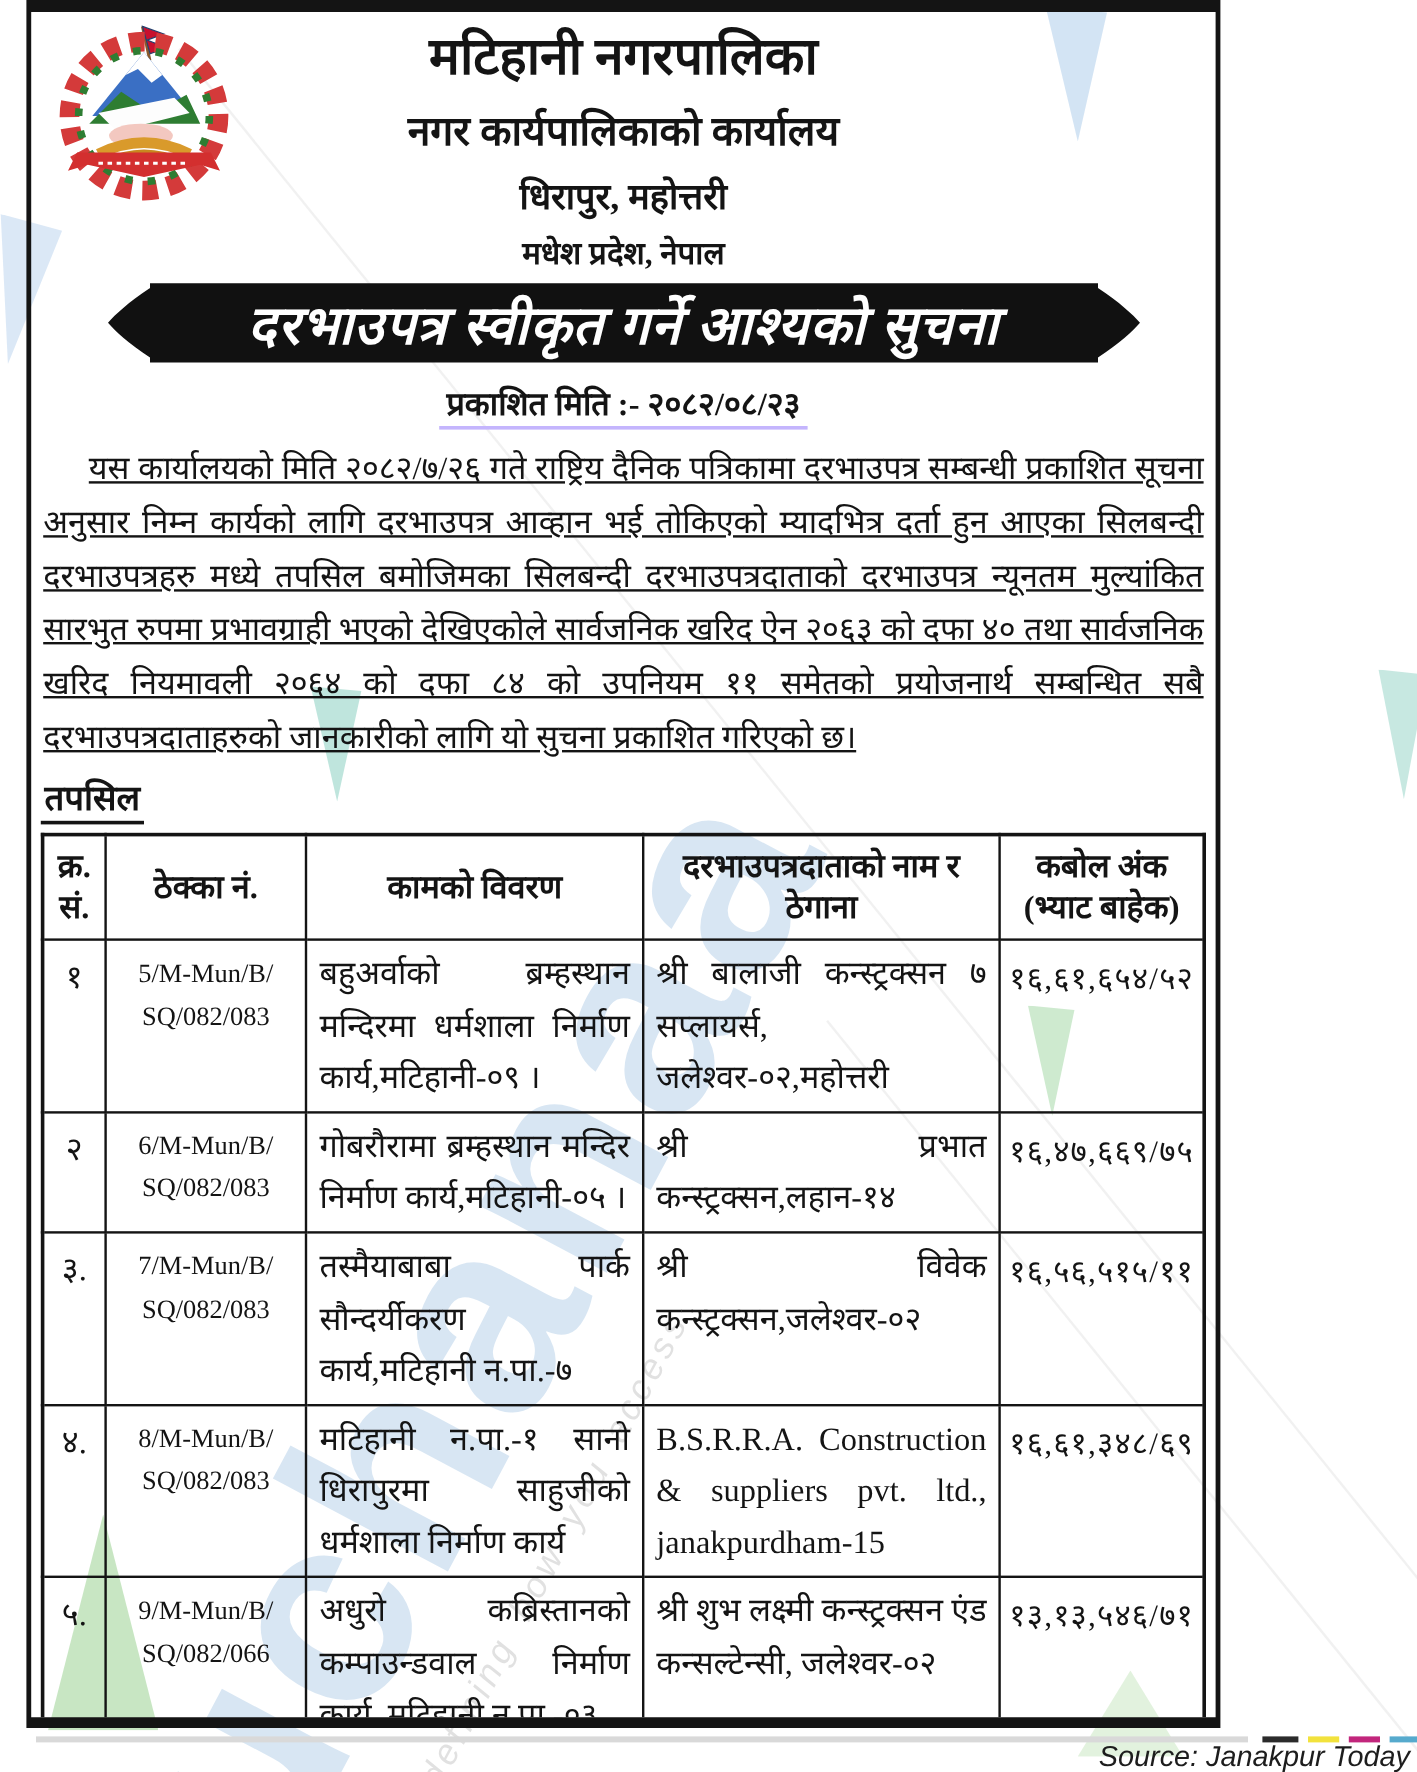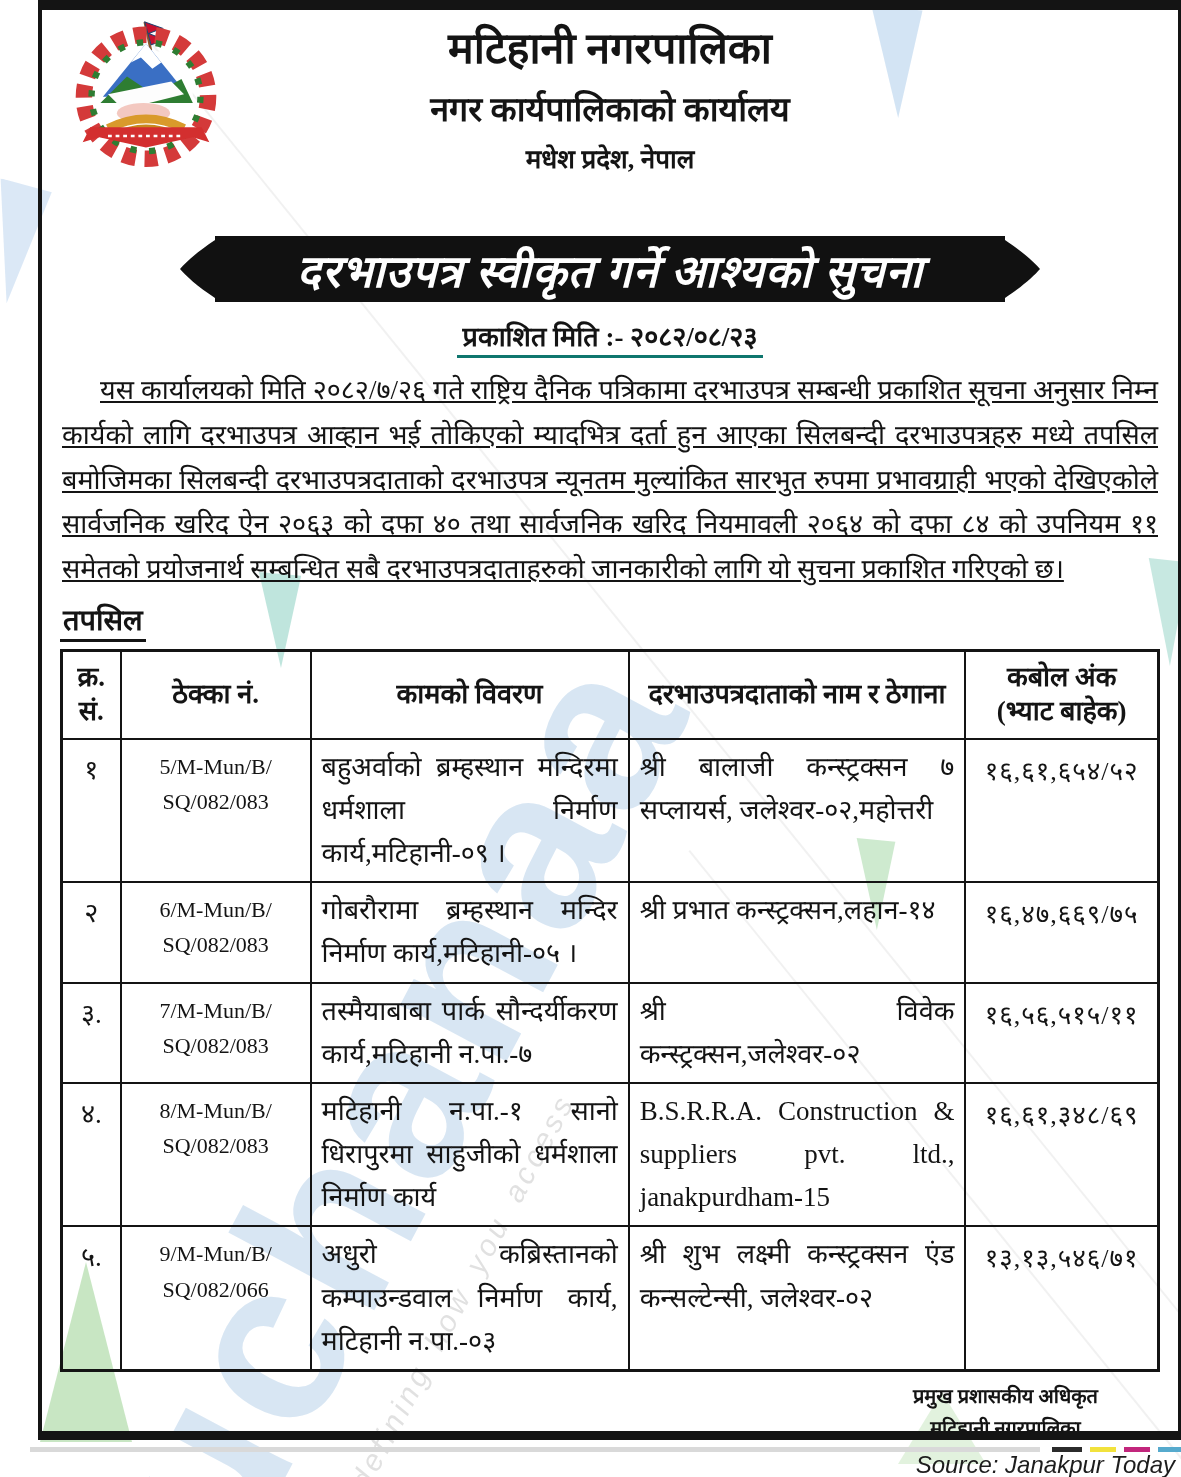--- a/index.html
+++ b/index.html
@@ -33,43 +33,43 @@
   .w-up{clip-path:polygon(0 100%,50% 0,100% 100%);}
   .a1{left:868px;top:6px;width:58px;height:112px;background:rgba(175,205,235,0.55);}
   .a2{left:-14px;top:182px;width:60px;height:122px;background:rgba(175,205,235,0.45);transform:rotate(10deg);}
   .a3{left:256px;top:572px;width:48px;height:96px;background:rgba(95,190,170,0.40);}
   .a4{left:854px;top:838px;width:44px;height:92px;background:rgba(125,200,130,0.38);}
   .a5{left:40px;top:1262px;width:92px;height:180px;background:rgba(132,200,122,0.45);}
   .a6{left:898px;top:1392px;width:88px;height:72px;background:rgba(182,222,172,0.40);}
   .a7{left:1146px;top:558px;width:46px;height:108px;background:rgba(95,190,170,0.35);}
   
   .frame{
-    position:absolute;left:38px;top:0;width:1144px;height:1440px;z-index:1;
+    position:absolute;left:22px;top:0;width:995px;height:1440px;z-index:1;
     border:4px solid #141414;border-top-width:10px;border-bottom-width:9px;
-    box-sizing:border-box;overflow:hidden;padding:0 18px;
+    box-sizing:border-box;overflow:hidden;padding:0 8px;
   }
   
   .hdr{position:relative;height:198px;padding-top:14px;text-align:center;}
   .emblem{position:absolute;left:10px;top:4px;width:152px;height:168px;}
   .org{font-size:43px;font-weight:700;line-height:1.15;}
   .office{font-size:34px;font-weight:700;margin-top:12px;}
   .addr{font-size:30px;font-weight:700;margin-top:11px;}
   .prov{font-size:26px;font-weight:700;margin-top:9px;}
   
   .banner{position:relative;width:862px;height:74px;margin:10px auto 0;}
   .banner svg{position:absolute;inset:0;}
   .banner .t{
     position:absolute;inset:0;display:flex;align-items:center;justify-content:center;
     color:#ffffff;font-size:45px;font-weight:700;letter-spacing:1px;font-style:italic;
   }
   
   .pubdate{text-align:center;margin-top:11px;}
   .pubdate span{
     display:inline-block;font-size:27px;font-weight:700;
-    border-bottom:3px solid #0f766e;padding:0 6px 1px;
+    border-bottom:3px solid #c4b5fd;padding:0 6px 1px;
   }
   
   .body-par{
     margin:10px 2px 0;font-size:27px;line-height:1.66;
     text-align:justify;text-indent:38px;text-decoration:underline;
   }
   
   .tapsil{text-align:left;margin-top:7px;}
   .tapsil span{display:inline-block;font-size:29px;font-weight:700;border-bottom:3px solid #141414;padding:0 3px 1px;}
   
@@ -137,20 +137,21 @@
       <polygon points="24,67 45,46 66,60 88,48 97,67" fill="#2e7d32"></polygon>
       <polygon points="30,60 80,50 90,60 42,72" fill="#fdfdfd"></polygon>
       <ellipse cx="58" cy="75" rx="21" ry="8" fill="#f3c8c0"></ellipse>
       <path d="M30,87 Q60,72 90,87" stroke="#d99a2b" stroke-width="7" fill="none"></path>
       <path d="M34,93 Q60,80 86,93" stroke="#c8881f" stroke-width="5" fill="none"></path>
       <polygon points="16,86 104,86 110,98 97,94 60,102 23,94 10,98" fill="#d32f2f"></polygon>
       <line x1="30" y1="93" x2="90" y2="93" stroke="#ffffff" stroke-width="2" stroke-dasharray="3 3"></line>
     </svg>
     <div class="org">मटिहानी नगरपालिका</div>
     <div class="office">नगर कार्यपालिकाको कार्यालय</div>
+    <div class="addr">धिरापुर, महोत्तरी</div>
     <div class="prov">मधेश प्रदेश, नेपाल</div>
   </div>
 
   <div class="banner">
     <svg viewBox="0 0 862 74" preserveAspectRatio="none">
       <path fill="#111111" d="M36,4 H826 V70 H36 Z
         M36,8 C18,20 7,30 1,37 C7,44 18,54 36,66 Z
         M826,8 C844,20 855,30 861,37 C855,44 844,54 826,66 Z"></path>
     </svg>
     <div class="t">दरभाउपत्र स्वीकृत गर्ने आश्यको सुचना</div>

